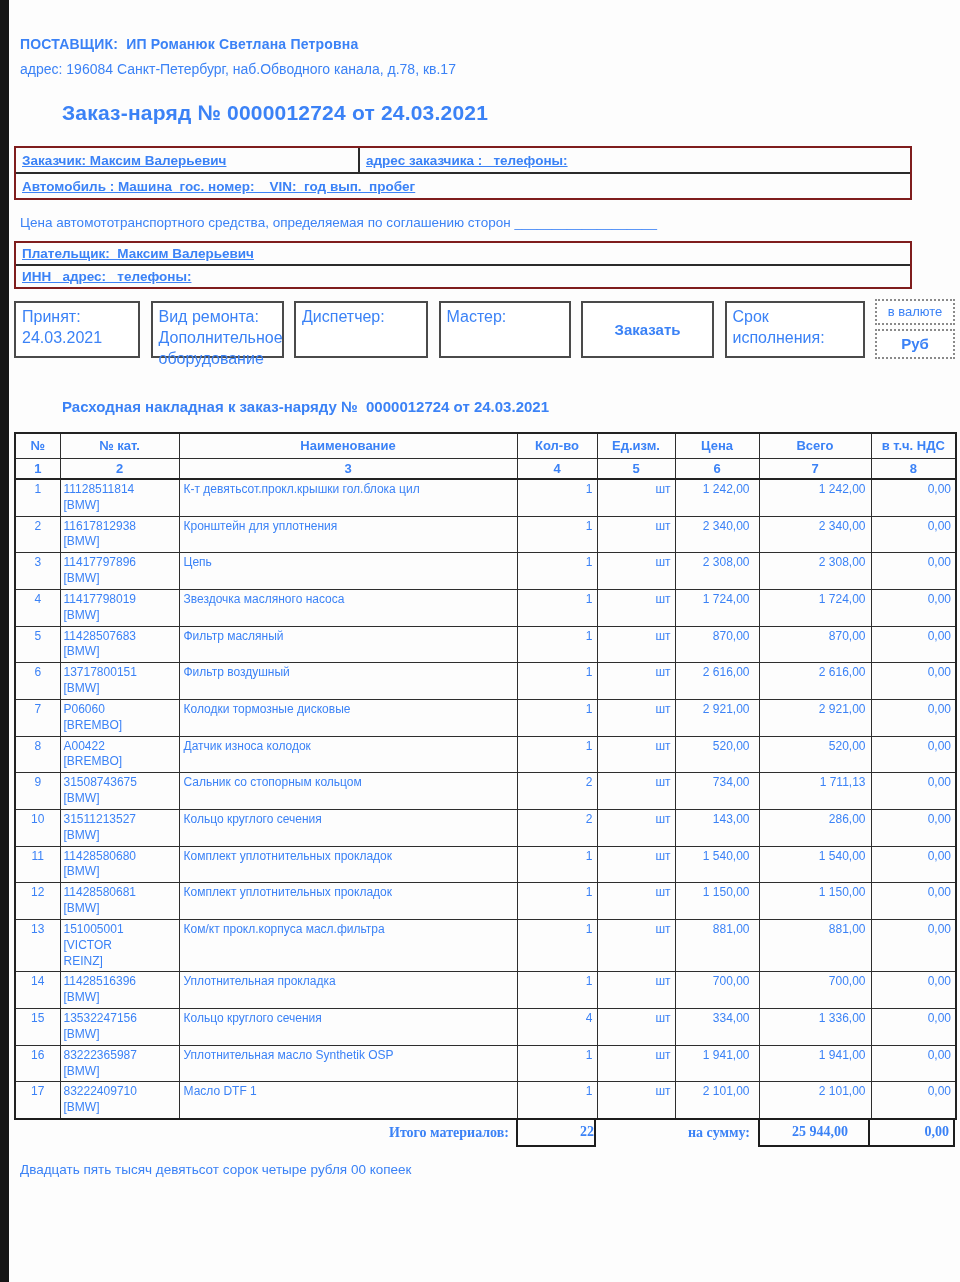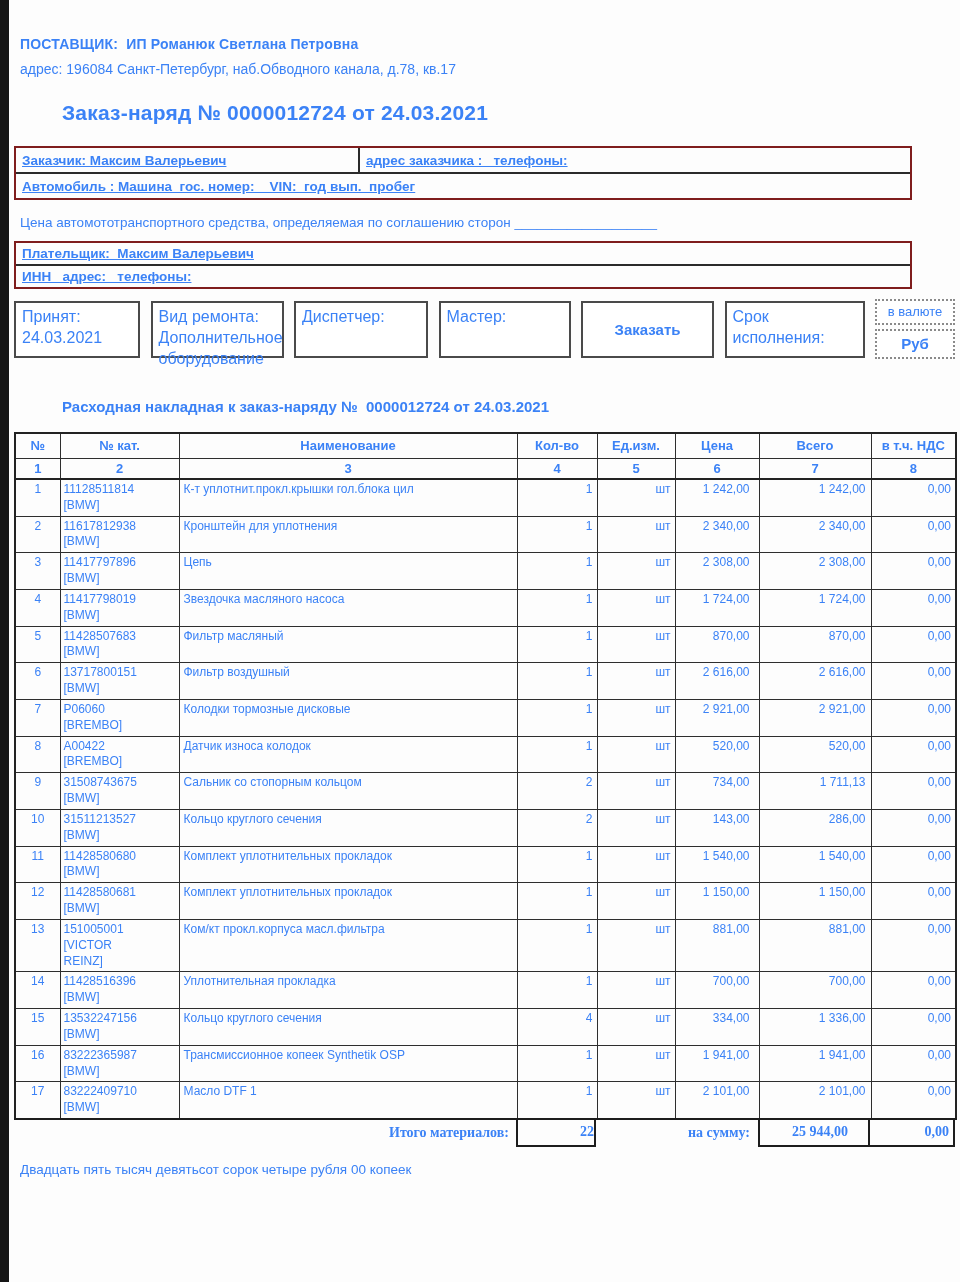--- a/index.html
+++ b/index.html
@@ -179,21 +179,21 @@
           <td data-bind="invoice.column_numbers.7">8</td>
         </tr>
       </thead>
       <tbody class="parts-body">
           <tr>
             <td class="c-num">1</td>
             <td class="c-cat">
               <div>11128511814</div>
               <div>[BMW]</div>
             </td>
-            <td class="c-name">К-т уплотнит.прокл.крышки гол.блока цил</td>
+            <td class="c-name">К-т девятьсот.прокл.крышки гол.блока цил</td>
             <td class="c-qty">1</td>
             <td class="c-unit">шт</td>
             <td class="c-price">1 242,00</td>
             <td class="c-total">1 242,00</td>
             <td class="c-vat">0,00</td>
           </tr>
           <tr>
             <td class="c-num">2</td>
             <td class="c-cat">
               <div>11617812938</div>
@@ -375,21 +375,21 @@
             <td class="c-price">334,00</td>
             <td class="c-total">1 336,00</td>
             <td class="c-vat">0,00</td>
           </tr>
           <tr>
             <td class="c-num">16</td>
             <td class="c-cat">
               <div>83222365987</div>
               <div>[BMW]</div>
             </td>
-            <td class="c-name">Трансмиссионное копеек Synthetik OSP</td>
+            <td class="c-name">Уплотнительная масло Synthetik OSP</td>
             <td class="c-qty">1</td>
             <td class="c-unit">шт</td>
             <td class="c-price">1 941,00</td>
             <td class="c-total">1 941,00</td>
             <td class="c-vat">0,00</td>
           </tr>
           <tr>
             <td class="c-num">17</td>
             <td class="c-cat">
               <div>83222409710</div>

